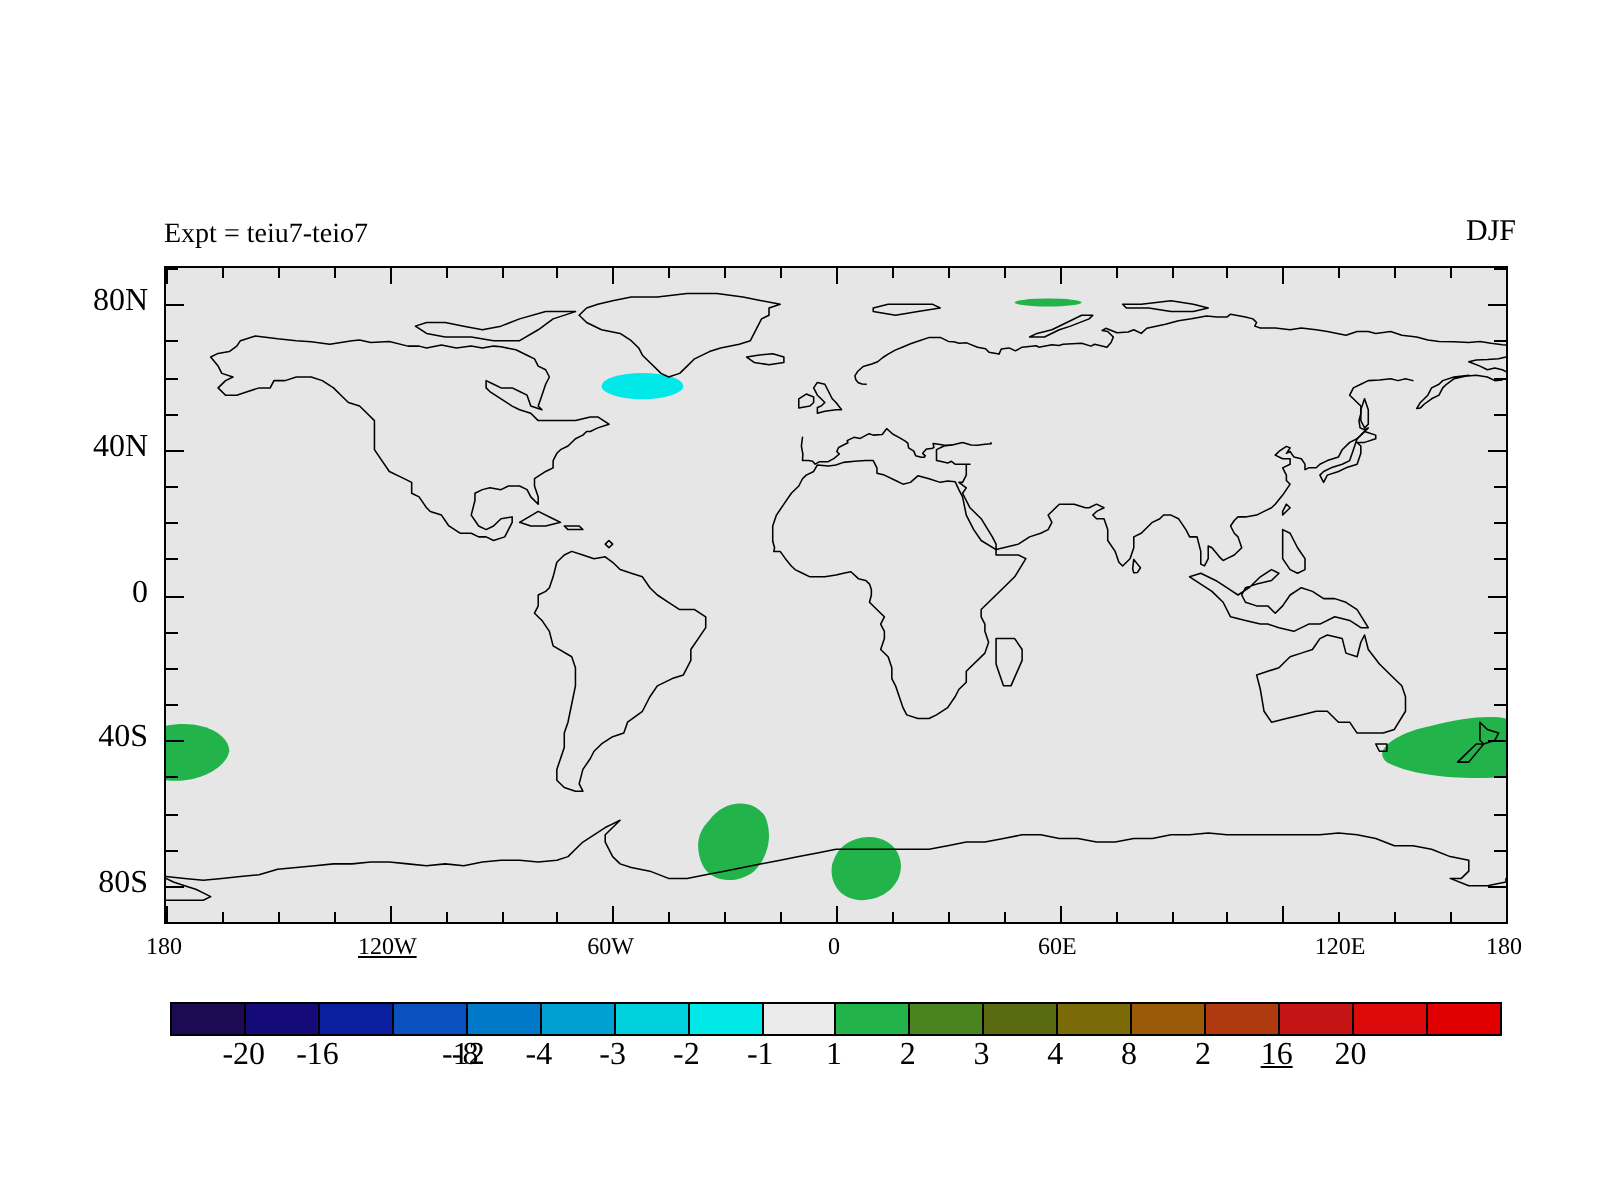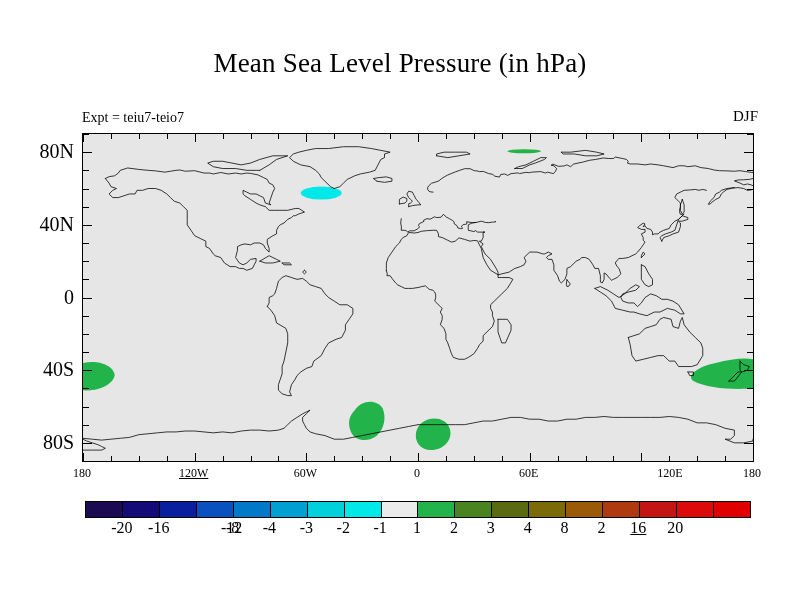--- a/index.html
+++ b/index.html
@@ -94,21 +94,21 @@
   .xlab {
     position: absolute;
     top: 466px;
     font-size: 12px;
     transform: translateX(-50%);
     white-space: nowrap;
   }
   .ylab {
     position: absolute;
     left: 74px;
-    font-size: 20px;
+    font-size: 16px;
     transform: translate(-100%, -50%);
     white-space: nowrap;
   }
 
   
   #colorbar {
     position: absolute;
     left: 85px;
     top: 501px;
     width: 664px;
@@ -134,21 +134,20 @@
     font-size: 16px;
     transform: translateX(-50%);
     white-space: nowrap;
   }
 </style>
 </head>
 <body>
 
 <div id="page">
 
-  <div id="title">Mean Sea Level Pressure (in hPa)</div>
   <div id="expt-label">Expt = teiu7-teio7</div>
   <div id="season-label">DJF</div>
 
   <div id="plot">
     <svg id="map-svg" viewBox="-180 -90 360 180" preserveAspectRatio="none">
       <g id="shading">
           <path d="M-180,36 L-180,51 C-172,52 -164,48 -163,43 C-163,38 -171,34 -180,36 Z" fill="#22b44b"></path>
           <path d="M180,34 L180,50 C170,51 155,50 148,46 C144,43 150,38 160,36 C168,34 175,33 180,34 Z" fill="#22b44b"></path>
           <path d="M-34,62 C-30,56 -22,56 -19,61 C-17,66 -18,72 -22,76 C-27,80 -34,79 -36,74 C-38,69 -37,65 -34,62 Z" fill="#22b44b"></path>
           <path d="M2,69 C7,65 15,66 17,72 C19,78 14,84 7,84 C1,84 -2,79 -1,74 C0,71 1,70 2,69 Z" fill="#22b44b"></path>

